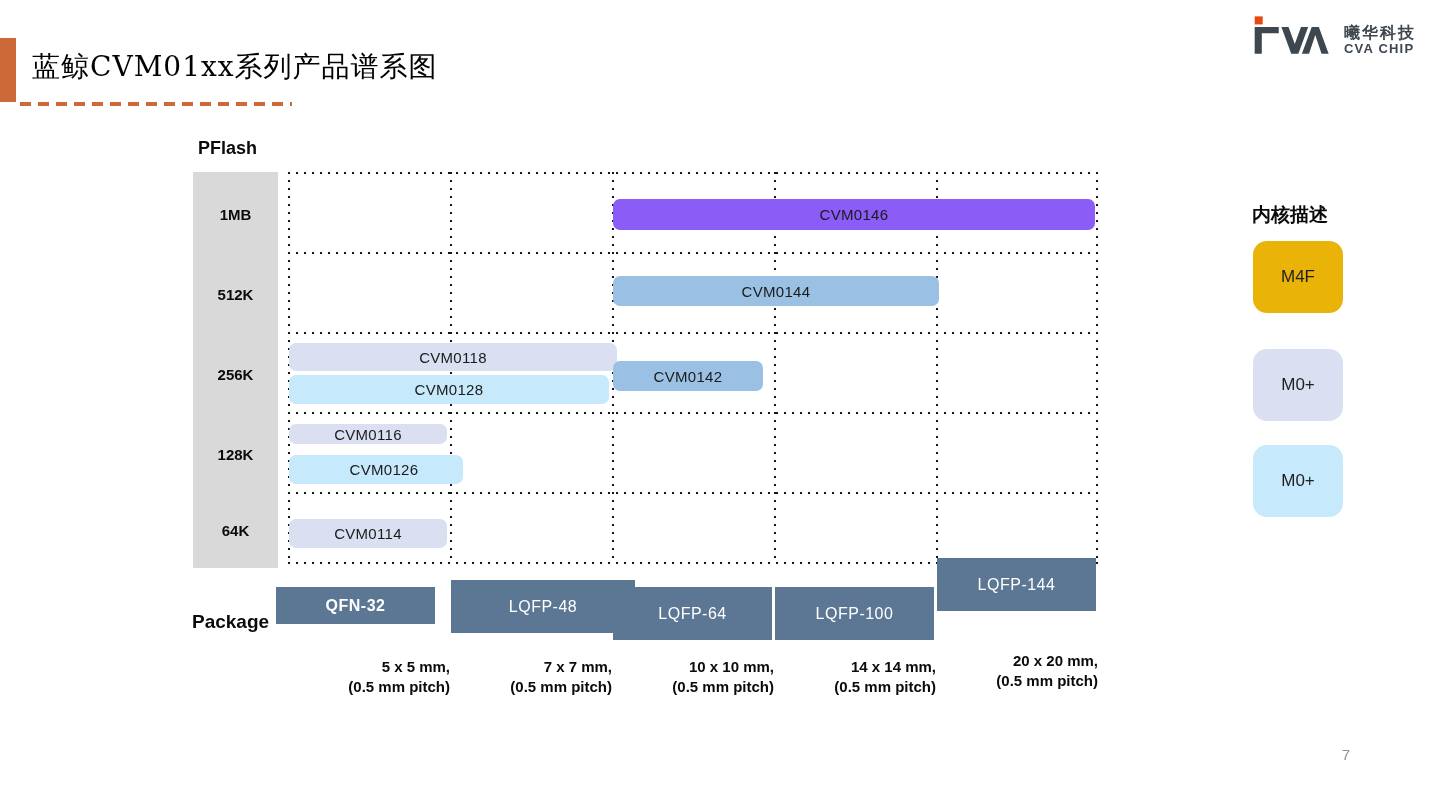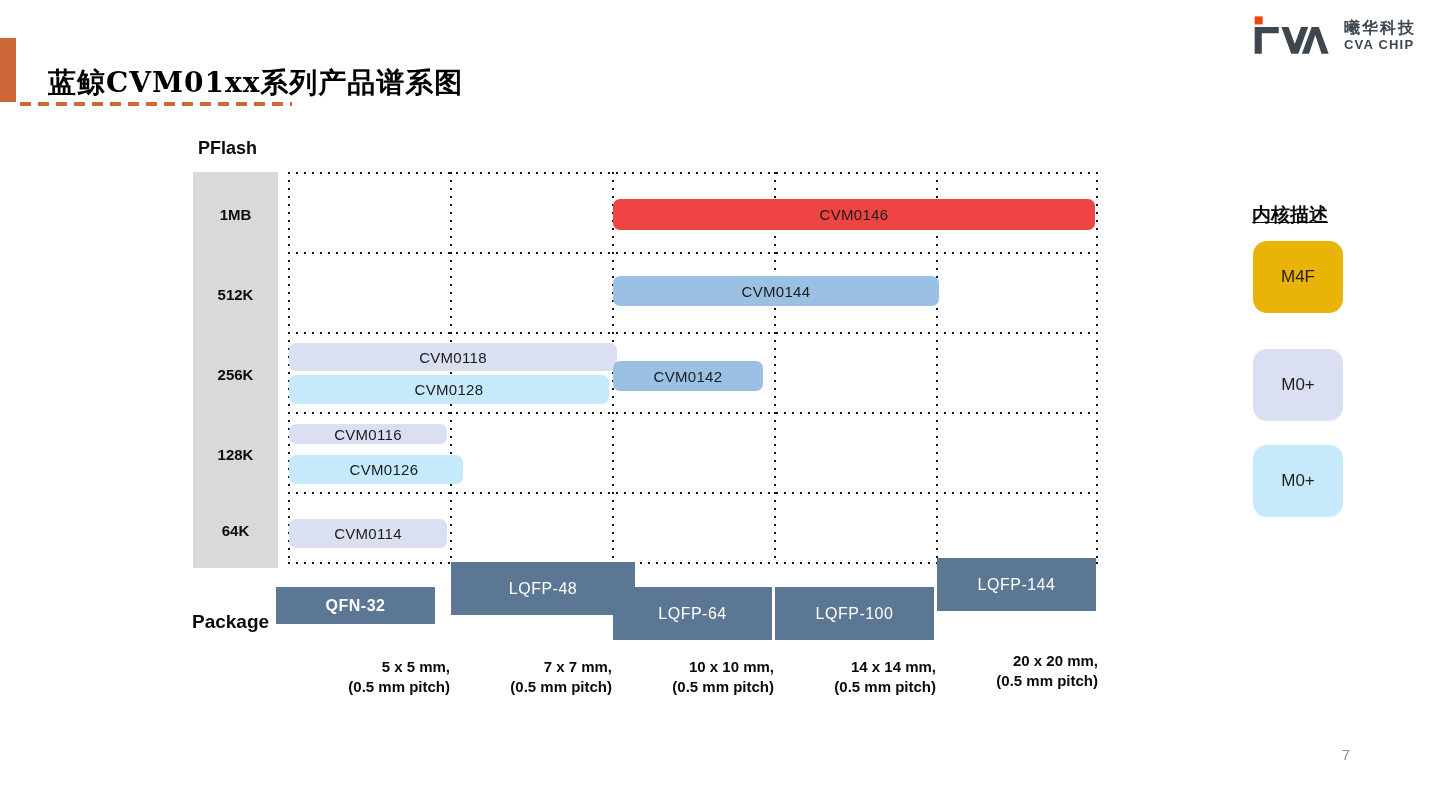--- a/index.html
+++ b/index.html
@@ -3,30 +3,30 @@
 <meta charset="utf-8">
 <style>
   html,body { margin:0; padding:0; background:#fff; }
   .slide {
     position:relative; width:1432px; height:802px; background:#ffffff;
     font-family:"Liberation Sans", sans-serif; overflow:hidden;
   }
   
   .accent-bar { position:absolute; left:0; top:38px; width:16px; height:64px; background:#CD6839; }
   .slide-title {
-    position:absolute; left:32px; top:48px; margin:16px;
+    position:absolute; left:32px; top:48px; margin:0;
     font-family:"DejaVu Serif","Liberation Serif",serif;
-    font-size:28px; font-weight:700; color:#000; letter-spacing:1px; white-space:nowrap;
+    font-size:28px; font-weight:400; color:#000; letter-spacing:1px; white-space:nowrap;
   }
   .title-dashes {
     position:absolute; left:20px; top:102px; width:272px; height:4px;
     background-image:repeating-linear-gradient(to right,#CD6839 0 11px, transparent 11px 18px);
   }
   
-  .logo { position:absolute; top:14px; right:16px; display:flex; align-items:center; }
+  .logo { position:absolute; top:14px; right:16px; display:flex; align-items:flex-end; }
   .logo-text { margin-left:10px; color:#3E4750; text-align:left; padding-bottom:1px; }
   .logo-cn { font-size:16px; font-weight:700; letter-spacing:2px; line-height:1.1; }
   .logo-en { font-size:13px; font-weight:700; letter-spacing:1.2px; line-height:1.2; }
   
   .pflash-label { position:absolute; left:198px; top:138px; font-size:18px; font-weight:700; color:#0b0b0b; }
   .package-label { position:absolute; left:192px; top:611px; font-size:19px; font-weight:700; color:#0b0b0b; }
   .gray-col { position:absolute; left:193px; top:172px; width:85px; height:396px; background:#D9D9D9; }
   .ytick {
     position:absolute; width:85px; text-align:center; transform:translateY(-50%);
     font-size:15px; font-weight:700; color:#0b0b0b;
@@ -44,21 +44,21 @@
   
   .pkg-block {
     position:absolute; background:#5B7794; color:#fff; display:flex; align-items:center; justify-content:center;
     font-size:16px; letter-spacing:0.5px;
   }
   .pkg-size {
     position:absolute; text-align:right; font-size:15px; font-weight:700; color:#0b0b0b; line-height:1.35;
     white-space:pre-line;
   }
   
-  .legend-title { position:absolute; left:1252px; top:202px; font-size:19px; font-weight:700; color:#0b0b0b;text-decoration:underline; }
+  .legend-title { position:absolute; left:1252px; top:202px; font-size:19px; font-weight:700; color:#0b0b0b; }
   .legend-box {
     position:absolute; left:1253px; width:90px; height:72px; border-radius:14px;
     display:flex; align-items:center; justify-content:center; font-size:17px; color:#1f1f1f;
   }
   .page-number { position:absolute; right:82px; top:746px; font-size:15px; color:#8E9196; }
 </style>
 </head>
 <body>
 
 <div class="slide">
@@ -106,32 +106,32 @@
     <div class="vline" style="left: 612px; top: 172px; height: 392px;"></div>
     <div class="vline" style="left: 774px; top: 172px; height: 392px;"></div>
     <div class="vline" style="left: 936px; top: 172px; height: 392px;"></div>
     <div class="vline" style="left: 1096px; top: 172px; height: 392px;"></div>
     <div class="hline" style="left: 288px; top: 172px; width: 810px;"></div>
     <div class="hline" style="left: 288px; top: 252px; width: 810px;"></div>
     <div class="hline" style="left: 288px; top: 332px; width: 810px;"></div>
     <div class="hline" style="left: 288px; top: 412px; width: 810px;"></div>
     <div class="hline" style="left: 288px; top: 492px; width: 810px;"></div>
     <div class="hline" style="left: 288px; top: 562px; width: 810px;"></div>
-    <div class="bar" style="left: 613px; width: 482px; top: 199px; height: 31px; background: #ef4444;">CVM0146</div>
+    <div class="bar" style="left: 613px; width: 482px; top: 199px; height: 31px; background: #8b5cf6;">CVM0146</div>
     <div class="bar" style="left: 613px; width: 326px; top: 276px; height: 30px; background: rgb(154, 193, 228);">CVM0144</div>
     <div class="bar" style="left: 289px; width: 328px; top: 343px; height: 28px; background: rgb(218, 224, 241);">CVM0118</div>
     <div class="bar" style="left: 289px; width: 320px; top: 375px; height: 29px; background: rgb(198, 233, 251);">CVM0128</div>
     <div class="bar" style="left: 613px; width: 150px; top: 361px; height: 30px; background: rgb(154, 193, 228);">CVM0142</div>
     <div class="bar" style="left: 289px; width: 158px; top: 424px; height: 20px; background: rgb(218, 224, 241);">CVM0116</div>
     <div class="bar" style="left: 289px; width: 158px; top: 455px; height: 29px; background: rgb(198, 233, 251); padding-left: 16px;">CVM0126</div>
     <div class="bar" style="left: 289px; width: 158px; top: 519px; height: 29px; background: rgb(218, 224, 241);">CVM0114</div>
     <div class="pkg-block" style="left: 276px; width: 159px; top: 587px; height: 37px; font-weight: bold;">QFN-32</div>
     <div class="pkg-size" style="left: 288px; width: 162px; top: 657px;">5 x 5 mm,
 (0.5 mm pitch)</div>
-    <div class="pkg-block" style="left: 451px; width: 184px; top: 562px; height: 53px;">LQFP-48</div>
+    <div class="pkg-block" style="left: 451px; width: 184px; top: 580px; height: 53px;">LQFP-48</div>
     <div class="pkg-size" style="left: 450px; width: 162px; top: 657px;">7 x 7 mm,
 (0.5 mm pitch)</div>
     <div class="pkg-block" style="left: 613px; width: 159px; top: 587px; height: 53px;">LQFP-64</div>
     <div class="pkg-size" style="left: 612px; width: 162px; top: 657px;">10 x 10 mm,
 (0.5 mm pitch)</div>
     <div class="pkg-block" style="left: 775px; width: 159px; top: 587px; height: 53px;">LQFP-100</div>
     <div class="pkg-size" style="left: 774px; width: 162px; top: 657px;">14 x 14 mm,
 (0.5 mm pitch)</div>
     <div class="pkg-block" style="left: 937px; width: 159px; top: 558px; height: 53px;">LQFP-144</div>
     <div class="pkg-size" style="left: 936px; width: 162px; top: 651px;">20 x 20 mm,

